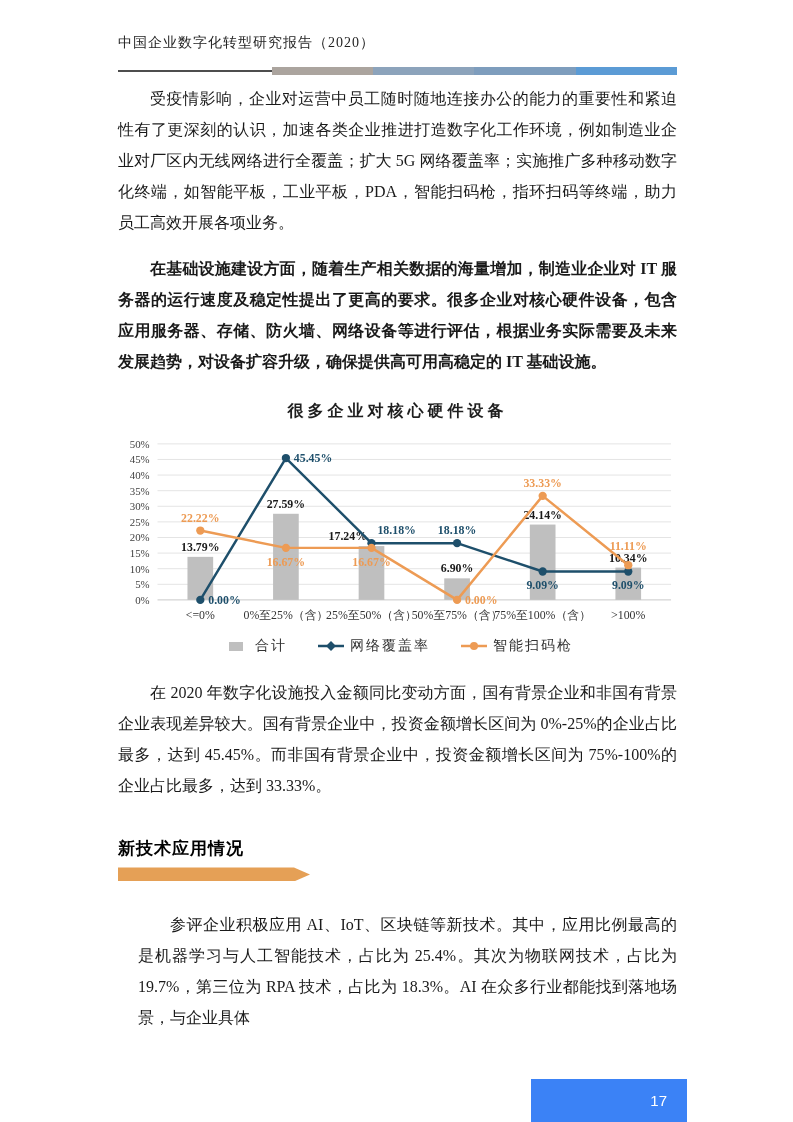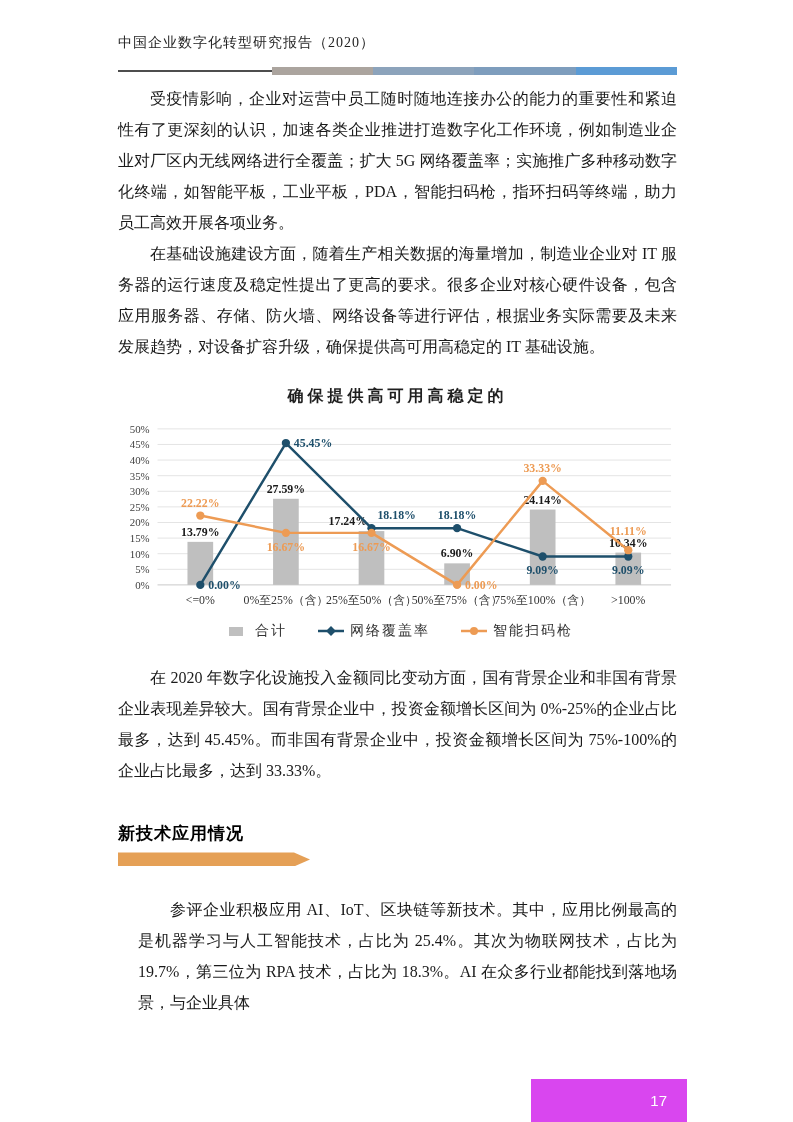--- a/index.html
+++ b/index.html
@@ -29,21 +29,21 @@
   }
   .divider .seg-thin { flex: 0 0 27.5%; height: 2px; }
   .divider .seg { flex: 1 1 0; height: 8px; }
   p.body-par {
     font-size: 16px;
     line-height: 31px;
     text-align: justify;
     text-indent: 2em;
   }
   #p1 { margin-top: 8px; }
-  #p2 { margin-top: 0; }
+  #p2 { margin-top: 15px; font-weight: bold; }
   #p3 { margin-top: 22px; }
   #p4 { margin-top: 28px; margin-left: 20px; }
   .chart-block { margin-top: 24px; }
   .chart-title {
     text-align: center;
     font-size: 16px;
     font-weight: bold;
     letter-spacing: 4px;
     color: #1f1f1f;
   }
@@ -100,21 +100,21 @@
     <span class="seg" style="background: rgb(140, 163, 187);"></span>
     <span class="seg" style="background: rgb(126, 157, 189);"></span>
     <span class="seg" style="background: rgb(91, 155, 213);"></span>
   </div>
 
   <p class="body-par" id="p1">受疫情影响，企业对运营中员工随时随地连接办公的能力的重要性和紧迫性有了更深刻的认识，加速各类企业推进打造数字化工作环境，例如制造业企业对厂区内无线网络进行全覆盖；扩大 5G 网络覆盖率；实施推广多种移动数字化终端，如智能平板，工业平板，PDA，智能扫码枪，指环扫码等终端，助力员工高效开展各项业务。</p>
 
   <p class="body-par" id="p2">在基础设施建设方面，随着生产相关数据的海量增加，制造业企业对 IT 服务器的运行速度及稳定性提出了更高的要求。很多企业对核心硬件设备，包含应用服务器、存储、防火墙、网络设备等进行评估，根据业务实际需要及未来发展趋势，对设备扩容升级，确保提供高可用高稳定的 IT 基础设施。</p>
 
   <div class="chart-block">
-    <div class="chart-title">确保提供高可用高稳定的</div>
+    <div class="chart-title">很多企业对核心硬件设备</div>
     <div class="chart-svg-wrap" id="chart-host">
         <svg viewBox="0 0 566 206">
           <line x1="40" y1="170" x2="560" y2="170" stroke="#C8C8C8" stroke-width="1"></line>
           <text x="32" y="174" text-anchor="end" font-size="11" fill="#404040">0%</text>
           <line x1="40" y1="154.2" x2="560" y2="154.2" stroke="#E4E4E4" stroke-width="1"></line>
           <text x="32" y="158.2" text-anchor="end" font-size="11" fill="#404040">5%</text>
           <line x1="40" y1="138.4" x2="560" y2="138.4" stroke="#E4E4E4" stroke-width="1"></line>
           <text x="32" y="142.4" text-anchor="end" font-size="11" fill="#404040">10%</text>
           <line x1="40" y1="122.6" x2="560" y2="122.6" stroke="#E4E4E4" stroke-width="1"></line>
           <text x="32" y="126.6" text-anchor="end" font-size="11" fill="#404040">15%</text>
@@ -204,15 +204,15 @@
 
   <p class="body-par" id="p3">在 2020 年数字化设施投入金额同比变动方面，国有背景企业和非国有背景企业表现差异较大。国有背景企业中，投资金额增长区间为 0%-25%的企业占比最多，达到 45.45%。而非国有背景企业中，投资金额增长区间为 75%-100%的企业占比最多，达到 33.33%。</p>
 
   <h2 class="section-heading">新技术应用情况</h2>
   <div class="section-arrow" style="background: rgb(229, 160, 86);"></div>
 
   <p class="body-par" id="p4">参评企业积极应用 AI、IoT、区块链等新技术。其中，应用比例最高的是机器学习与人工智能技术，占比为 25.4%。其次为物联网技术，占比为 19.7%，第三位为 RPA 技术，占比为 18.3%。AI 在众多行业都能找到落地场景，与企业具体</p>
 
 </div>
 
-<div class="footer-tab" style="background: #d946ef; text-align: right;">
+<div class="footer-tab" style="background: #3b82f6; text-align: right;">
   <span class="pagenum">17</span>
 </div>
 
 </body></html>

